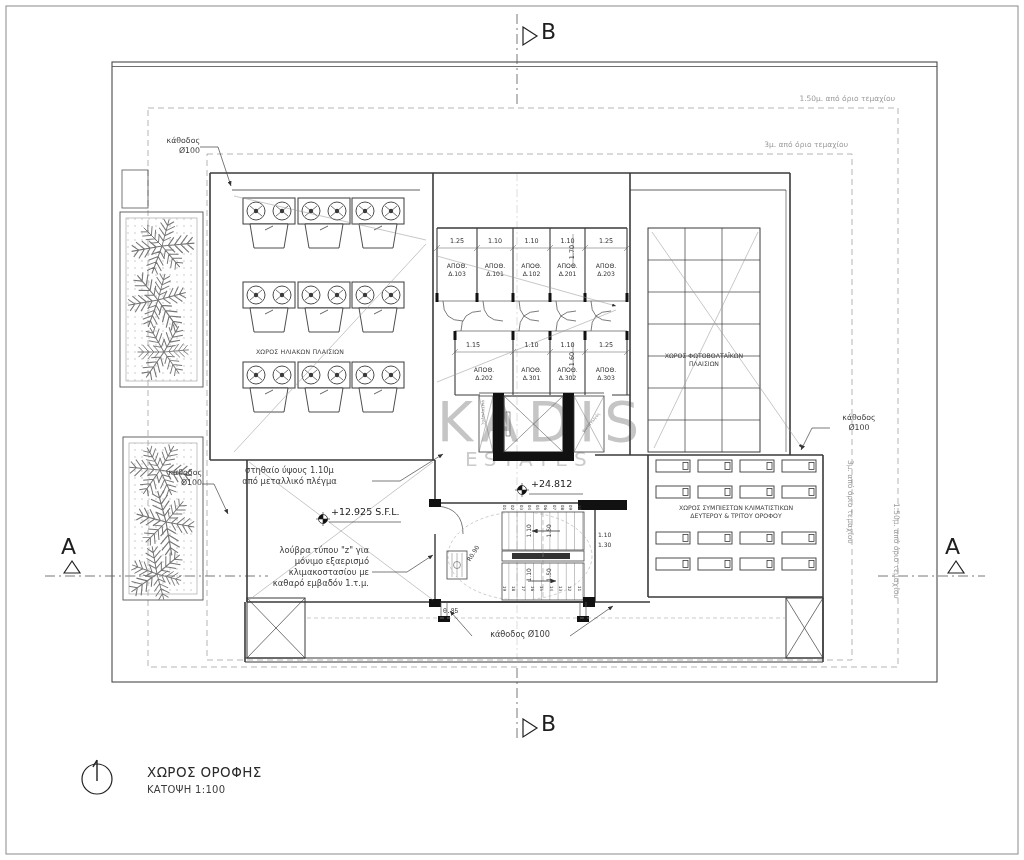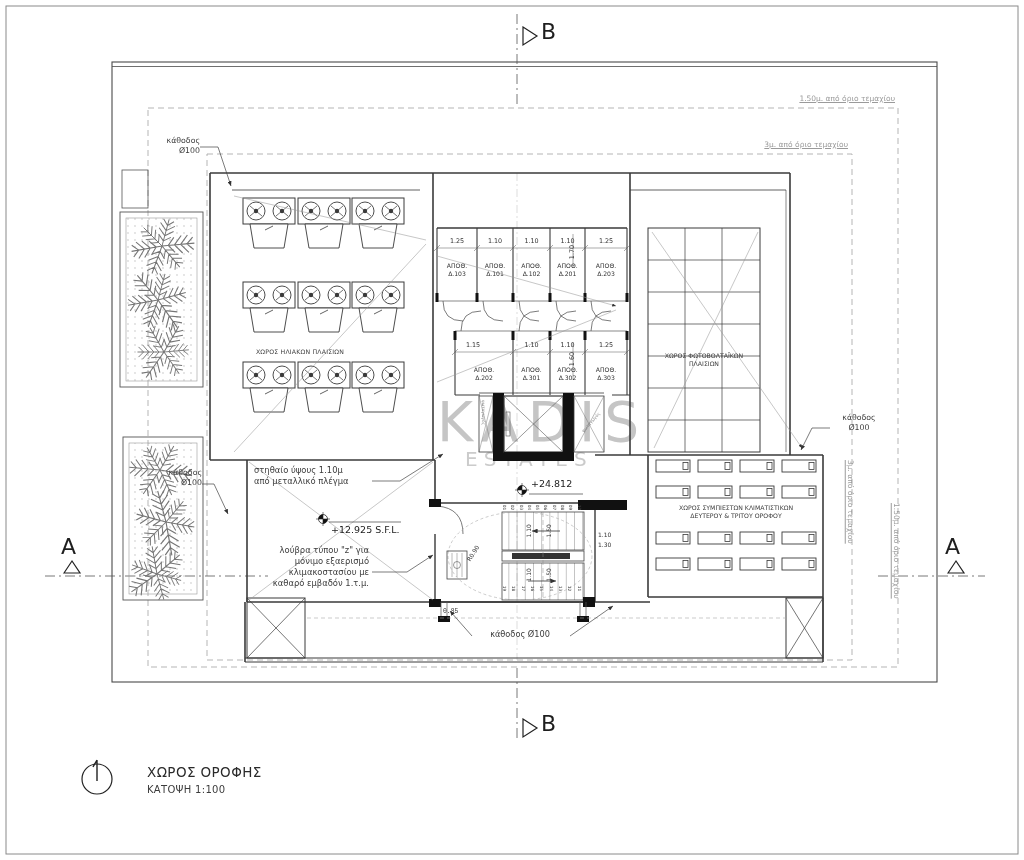--- a/index.html
+++ b/index.html
@@ -1,21 +1,21 @@
 <!DOCTYPE html>
 <html><head>
 <meta charset="utf-8">
 <style>
   html,body{margin:0;padding:0;background:#fff;}
   #sheet{position:relative;width:1024px;height:860px;background:#ffffff;overflow:hidden;
          font-family:"DejaVu Sans",sans-serif;}
   #sheet svg{position:absolute;left:0;top:0;}
   .lbl{position:absolute;color:#3b3b3b;white-space:pre-line;line-height:1.3;
        font-family:"DejaVu Sans",sans-serif;}
-  .faint{color:#9a9a9a;text-decoration:underline;}
+  .faint{color:#9a9a9a;}
   .vert{writing-mode:vertical-rl;}
   .dimtx{font-size:6.4px;color:#333;text-align:center;position:absolute;}
   .roomtx{font-size:6.1px;color:#333;text-align:center;position:absolute;white-space:pre-line;line-height:1.35;}
   .rot90{transform:rotate(-90deg);transform-origin:center;}
   .treadrow{position:absolute;display:flex;justify-content:space-between;}
   .treadrow span{display:inline-block;font-size:4.3px;color:#444;transform:rotate(90deg);}
   .stdim{position:absolute;font-size:6px;color:#333;}
   .wm{position:absolute;color:#c5c5c5;letter-spacing:9px;font-size:55px;}
   .wm2{position:absolute;color:#cbcbcb;letter-spacing:6px;font-size:20px;}
   .seclet{position:absolute;font-size:22px;color:#1e1e1e;}
@@ -286,35 +286,35 @@
   <div class="lbl faint vert" style="left:891px;top:503px;font-size:7.5px;">1.50μ. από όριο τεμαχίου</div>
 
   <div class="lbl" style="left:128px;top:136px;width:72px;text-align:right;font-size:7.8px;">κάθοδος
 Ø100</div>
   <div class="lbl" style="left:130px;top:468px;width:72px;text-align:right;font-size:7.8px;">κάθοδος
 Ø100</div>
   <div class="lbl" style="left:831px;top:413px;width:56px;text-align:center;font-size:7.8px;">κάθοδος
 Ø100</div>
   <div class="lbl" style="left:455px;top:629px;width:130px;text-align:center;font-size:8.2px;">κάθοδος Ø100</div>
 
-  <div class="lbl" style="left:254px;top:465px;width:131px;text-align:left;font-size:8.4px;">στηθαίο ύψους 1.10μ
+  <div class="lbl" style="left:224px;top:465px;width:131px;text-align:center;font-size:8.4px;">στηθαίο ύψους 1.10μ
 από μεταλλικό πλέγμα</div>
   <div class="lbl" style="left:238px;top:545px;width:131px;text-align:right;font-size:8.4px;">λούβρα τύπου "z" για
 μόνιμο εξαερισμό
 κλιμακοστασίου με
 καθαρό εμβαδόν 1.τ.μ.</div>
 
   <div class="lbl" style="left:228px;top:348px;width:144px;text-align:center;font-size:6.2px;letter-spacing:0.2px;">ΧΩΡΟΣ ΗΛΙΑΚΩΝ ΠΛΑΙΣΙΩΝ</div>
   <div class="lbl" style="left:649px;top:352px;width:110px;text-align:center;font-size:6.2px;">ΧΩΡΟΣ ΦΩΤΟΒΟΛΤΑΪΚΩΝ
 ΠΛΑΙΣΙΩΝ</div>
   <div class="lbl" style="left:650px;top:504px;width:172px;text-align:center;font-size:6.2px;">ΧΩΡΟΣ ΣΥΜΠΙΕΣΤΩΝ ΚΛΙΜΑΤΙΣΤΙΚΩΝ
 ΔΕΥΤΕΡΟΥ &amp; ΤΡΙΤΟΥ ΟΡΟΦΟΥ</div>
 
   <div class="lbl" style="left:531px;top:478px;font-size:9.5px;color:#1c1c1c;">+24.812</div>
-  <div class="lbl" style="left:331px;top:524px;font-size:9.5px;color:#1c1c1c;">+12.925 S.F.L.</div>
+  <div class="lbl" style="left:331px;top:506px;font-size:9.5px;color:#1c1c1c;">+12.925 S.F.L.</div>
 
   <span class="dimtx" style="left:437px;top:237px;width:40px;">1.25</span>
   <span class="dimtx" style="left:477px;top:237px;width:36px;">1.10</span>
   <span class="dimtx" style="left:513px;top:237px;width:37px;">1.10</span>
   <span class="dimtx" style="left:550px;top:237px;width:35px;">1.10</span>
   <span class="dimtx" style="left:585px;top:237px;width:42px;">1.25</span>
   <span class="dimtx rot90" style="left:560px;top:248px;width:24px;">1.70</span>
   <span class="roomtx" style="left:437px;top:262px;width:40px;">ΑΠΟΘ.
 Δ.103</span>
   <span class="roomtx" style="left:477px;top:262px;width:36px;">ΑΠΟΘ.

